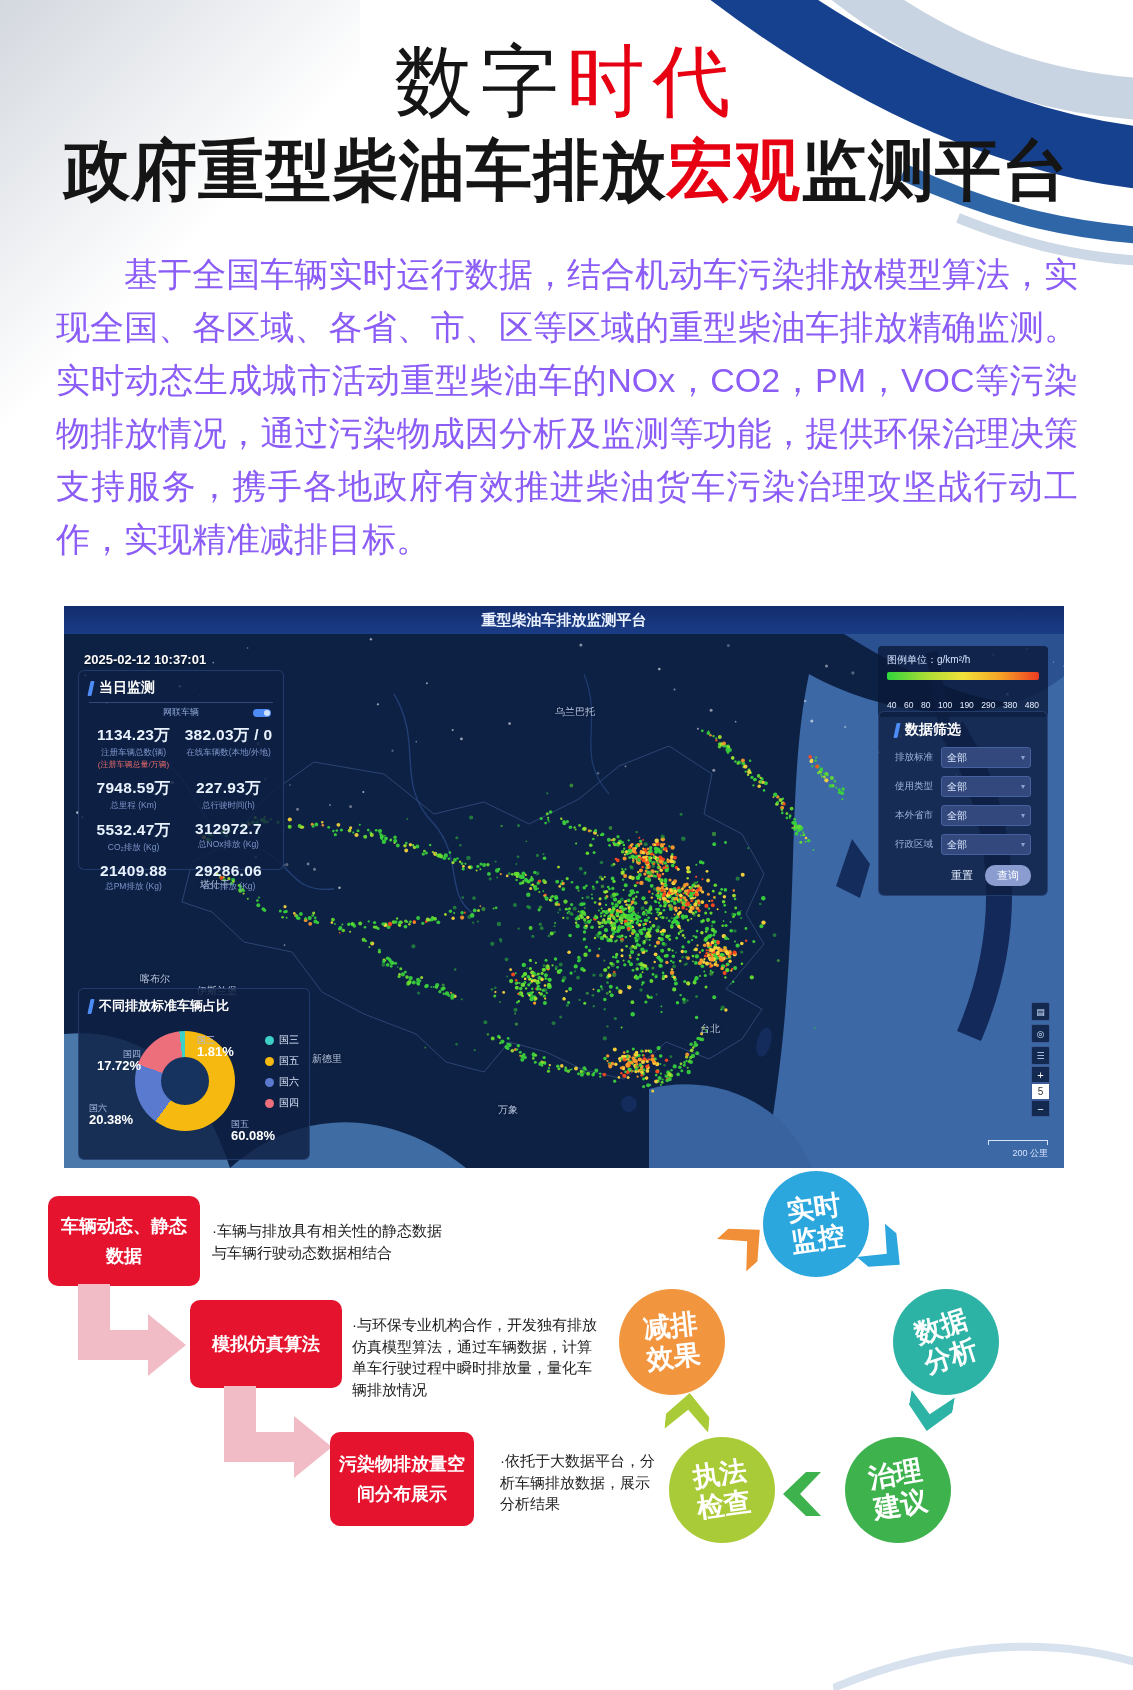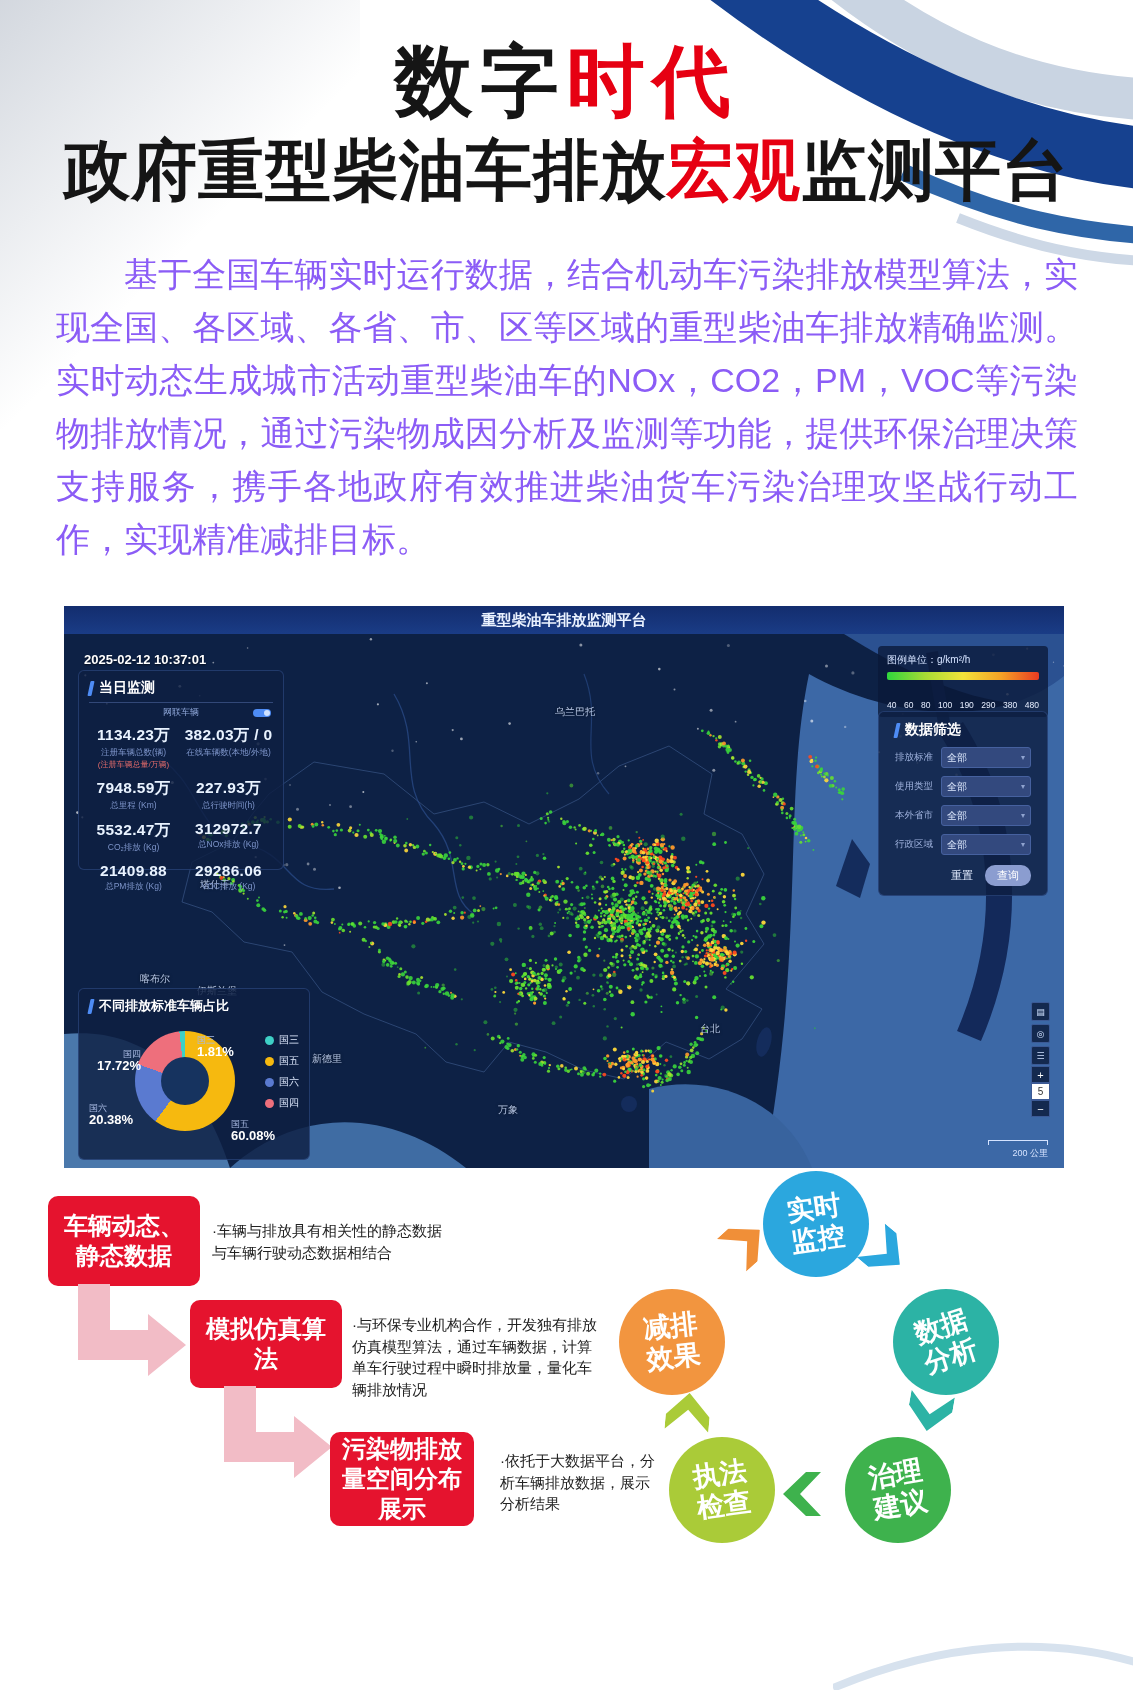--- a/index.html
+++ b/index.html
@@ -3,21 +3,21 @@
 <meta charset="utf-8">
 <style>
   html,body{margin:0;padding:0;background:#fff;}
   .page{position:relative;width:1133px;height:1690px;background:#fff;overflow:hidden;
         font-family:"Liberation Sans","DejaVu Sans",sans-serif;}
   .red{color:#e60012;}
   .corner-wash{position:absolute;left:0;top:0;width:360px;height:430px;
     background:linear-gradient(135deg,rgba(140,152,170,.38),rgba(255,255,255,0) 55%);}
   .swoosh{position:absolute;right:0;top:0;z-index:1;}
   .t1{position:absolute;top:30px;left:0;width:100%;text-align:center;font-size:78px;
-      font-weight:700;color:#151515;letter-spacing:8px;z-index:2;}
+      font-weight:400;color:#151515;letter-spacing:8px;z-index:2;}
   .t2{position:absolute;top:126px;left:0;width:100%;text-align:center;font-size:66px;
       font-weight:900;color:#151515;letter-spacing:1px;z-index:2;}
   .intro{position:absolute;top:248px;left:56px;width:1022px;margin:0;font-size:34px;
       line-height:53px;text-align:justify;text-indent:2em;color:#8b5cf6;font-weight:500;}
   
   .dash{position:absolute;left:64px;top:606px;width:1000px;height:562px;background:#0d2145;overflow:hidden;}
   .dash-titlebar{position:absolute;top:0;left:0;width:100%;height:28px;
       background:linear-gradient(180deg,#132d6e,#1a3c86);display:flex;align-items:center;
       justify-content:center;font-size:15px;font-weight:600;color:#eaf2ff;z-index:4;}
   .map{position:absolute;left:0;top:28px;}
@@ -67,21 +67,21 @@
   .zoomctrl{position:absolute;right:14px;top:460px;z-index:2;display:flex;flex-direction:column;}
   .zbtn{width:17px;height:15px;background:rgba(16,34,70,.9);border:1px solid #3c5a96;color:#fff;
       font-size:11px;display:flex;align-items:center;justify-content:center;cursor:pointer;}
   .zlvl{width:17px;height:15px;background:#fff;border:1px solid #3c5a96;color:#333;font-size:10px;
       display:flex;align-items:center;justify-content:center;}
   .scale{position:absolute;right:16px;bottom:8px;z-index:2;color:#d5e3ff;font-size:9px;text-align:right;}
   .scaleline{width:58px;height:4px;border-left:1px solid #d5e3ff;border-right:1px solid #d5e3ff;
       border-top:1px solid #d5e3ff;margin:0 0 2px auto;}
   
   .flow{position:absolute;left:0;top:1180px;width:1133px;height:510px;}
-  .rbox{position:absolute;background:#e5132e;border-radius:10px;color:#fff;font-weight:700;font-size:24px;
+  .rbox{position:absolute;background:#e5132e;border-radius:10px;color:#fff;font-weight:700;font-size:18px;
       line-height:30px;display:flex;align-items:center;justify-content:center;text-align:center;
       padding:6px 9px;box-sizing:border-box;}
   #box1{left:48px;top:16px;width:152px;height:90px;}
   #box2{left:190px;top:120px;width:152px;height:88px;}
   #box3{left:330px;top:252px;width:144px;height:94px;}
   .fdesc{position:absolute;font-size:15px;line-height:21.5px;color:#222;font-weight:500;}
   #desc1{left:212px;top:40px;width:232px;}
   #desc2{left:352px;top:134px;width:250px;}
   #desc3{left:500px;top:270px;width:156px;}
   .parrow{position:absolute;}

